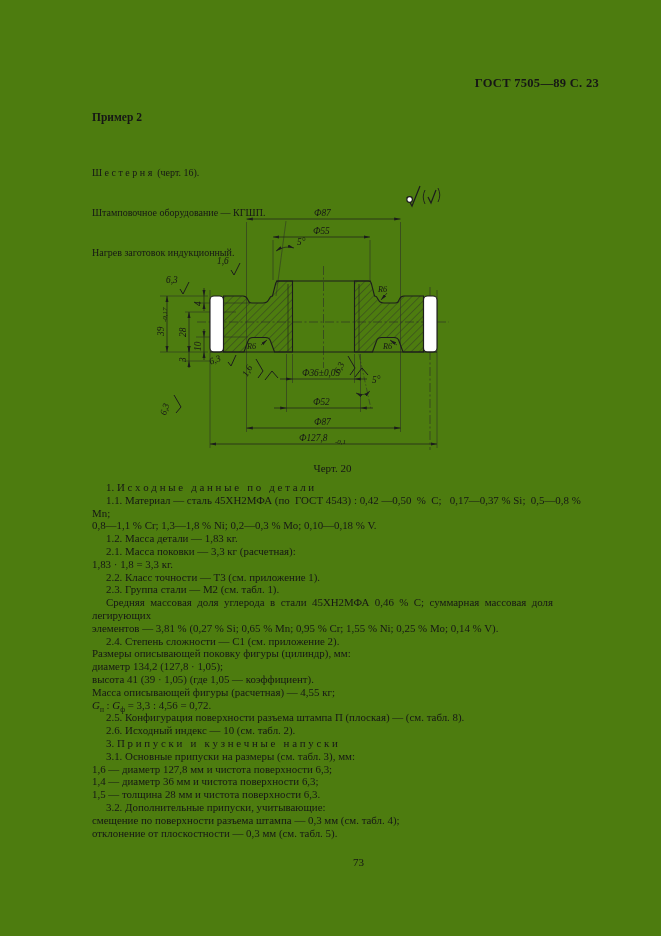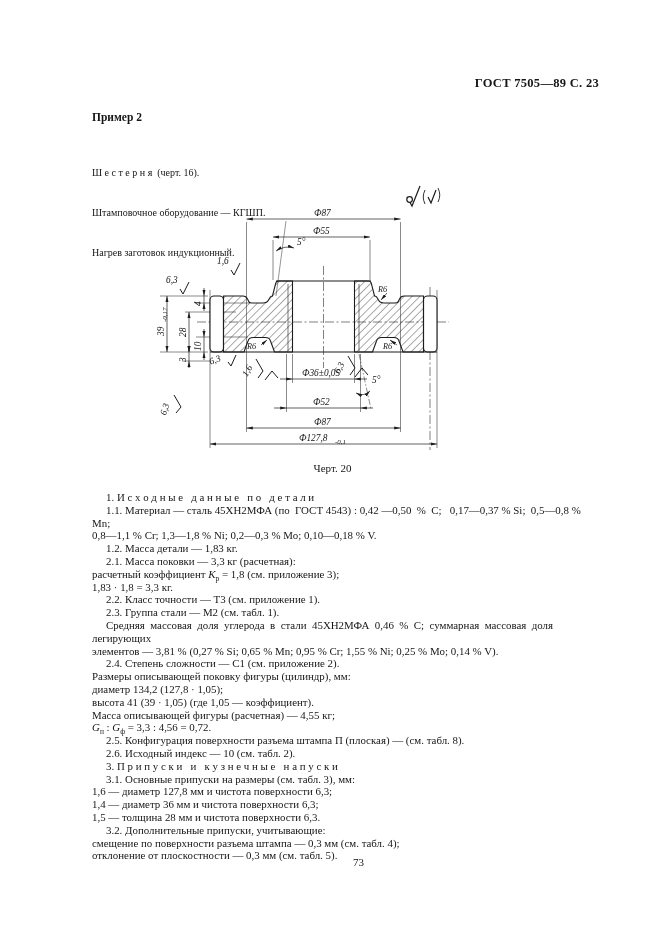--- a/index.html
+++ b/index.html
@@ -1,22 +1,22 @@
 <!DOCTYPE html>
 <html><head>
 <meta charset="utf-8">
 <style>
   html,body{margin:0;padding:0;background:#e8e8e8;}
-  .page{position:relative;width:661px;height:936px;background:#ffffff;overflow:hidden;
+  .page{position:relative;width:661px;height:936px;background:#4d7c0f;overflow:hidden;
         font-family:"Liberation Serif", serif;color:#161616;}
   .hdr{position:absolute;top:76px;right:62px;font-weight:bold;font-size:12.5px;letter-spacing:.3px;}
   .example{position:absolute;top:111px;left:92px;font-weight:bold;font-size:11.5px;font-family:Liberation Serif, serif;}
   .intro{position:absolute;top:140px;left:92px;font-size:10px;line-height:13.2px;white-space:pre-wrap;}
   .caption{position:absolute;top:462px;left:130px;width:405px;text-align:center;font-size:11px;}
-  .bodytext{position:absolute;top:491px;left:92px;width:506px;font-size:10.9px;line-height:12.8px;}
+  .bodytext{position:absolute;top:481px;left:92px;width:506px;font-size:10.9px;line-height:12.8px;}
   .line{white-space:pre-wrap;}
   .line.ind{text-indent:14px;}
   .line.formula{text-align:left;text-indent:0;}
   .line i{font-family:"Liberation Serif",serif;}
   sub{font-size:.68em;line-height:0;}
   .pageno{position:absolute;top:856px;left:0;width:661px;text-align:center;font-size:11px;margin-left:28px;}
   .drawing{position:absolute;left:130px;top:182px;}
   svg text{font-family:"Liberation Serif",serif;font-style:italic;fill:#161616;}
   .dim{font-size:9.3px;}
   .dimsm{font-size:7px;}
@@ -159,21 +159,20 @@
   </svg>
 
   <div class="caption">Черт. 20</div>
 
   <div class="bodytext" id="body-lines">
       <div class="line ind">1. И с х о д н ы е   д а н н ы е   п о   д е т а л и</div>
       <div class="line ind">1.1. Материал — сталь 45ХН2МФА (по  ГОСТ 4543) : 0,42 —0,50  %  С;   0,17—0,37 % Si;  0,5—0,8 %  Mn;</div>
       <div class="line">0,8—1,1 % Cr; 1,3—1,8 % Ni; 0,2—0,3 % Mo; 0,10—0,18 % V.</div>
       <div class="line ind">1.2. Масса детали — 1,83 кг.</div>
       <div class="line ind">2.1. Масса поковки — 3,3 кг (расчетная):</div>
-      <div class="line">расчетный коэффициент <i>К</i><sub>р</sub> = 1,8 (см. приложение 3);</div>
       <div class="line">1,83 · 1,8 = 3,3 кг.</div>
       <div class="line ind">2.2. Класс точности — Т3 (см. приложение 1).</div>
       <div class="line ind">2.3. Группа стали — М2 (см. табл. 1).</div>
       <div class="line ind">Средняя  массовая  доля  углерода  в  стали  45ХН2МФА  0,46  %  С;  суммарная  массовая  доля  легирующих</div>
       <div class="line">элементов — 3,81 % (0,27 % Si; 0,65 % Mn; 0,95 % Cr; 1,55 % Ni; 0,25 % Mo; 0,14 % V).</div>
       <div class="line ind">2.4. Степень сложности — С1 (см. приложение 2).</div>
       <div class="line">Размеры описывающей поковку фигуры (цилиндр), мм:</div>
       <div class="line">диаметр 134,2 (127,8 · 1,05);</div>
       <div class="line">высота 41 (39 · 1,05) (где 1,05 — коэффициент).</div>
       <div class="line">Масса описывающей фигуры (расчетная) — 4,55 кг;</div>

